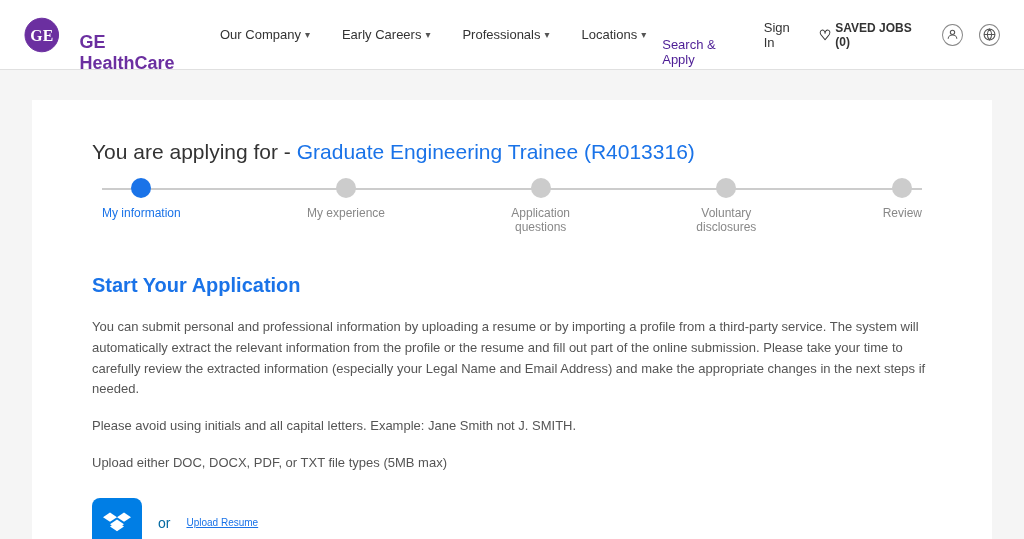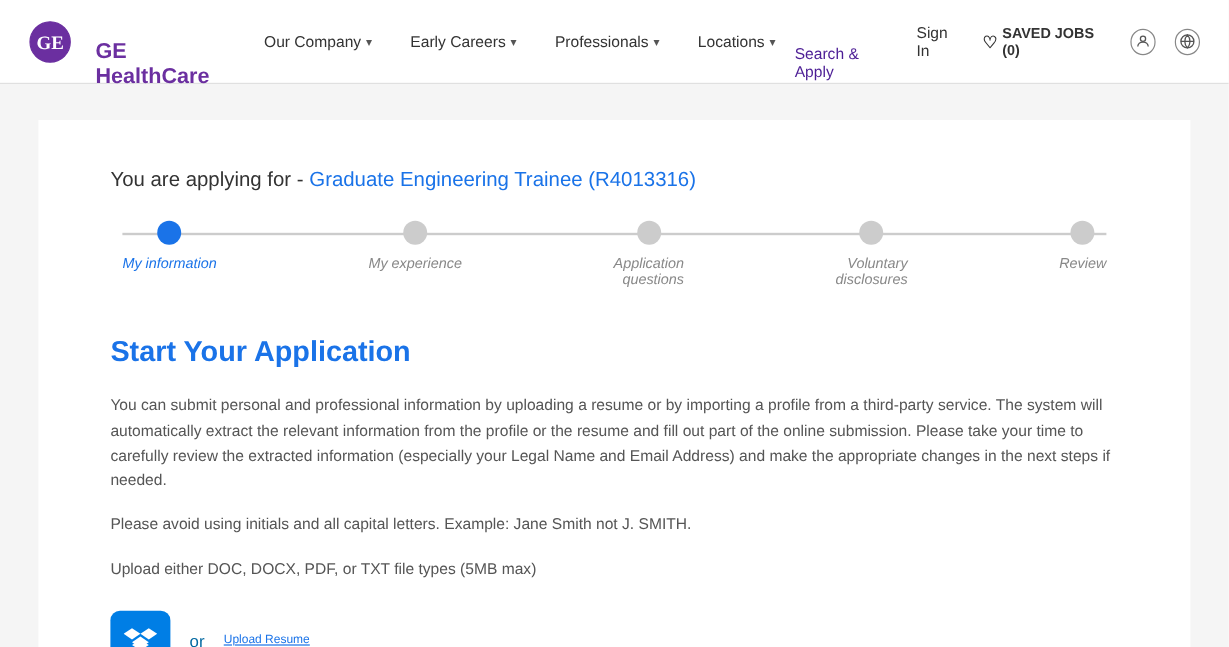--- a/index.html
+++ b/index.html
@@ -93,23 +93,23 @@
 
     
     .main-content {
       background: #fff;
       max-width: 960px;
       margin: 30px auto;
       padding: 40px 60px 60px 60px;
     }
 
     .applying-for {
-      font-size: 17px;
+      font-size: 21px;
       color: #333;
-      margin-bottom: 24px;
+      margin-bottom: 14px;
     }
     .applying-for-link {
       color: #1a73e8;
       text-decoration: none;
       cursor: pointer;
     }
 
     
     .progress-container {
       position: relative;
@@ -142,30 +142,29 @@
       height: 20px;
       border-radius: 50%;
       background: #ccc;
     }
     .step-dot.active {
       background: #1a73e8;
     }
     .step-label {
       font-size: 12px;
       color: #888;
-      text-align: right;
-      font-style: italic;
+      text-align: center;
     }
     .step-label.active {
       color: #1a73e8;
     }
 
     
     .section-title {
-      font-size: 24px;
+      font-size: 20px;
       color: #1a73e8;
       font-weight: bold;
       margin-bottom: 20px;
     }
 
     
     .description {
       font-size: 13px;
       color: #555;
       line-height: 1.6;

